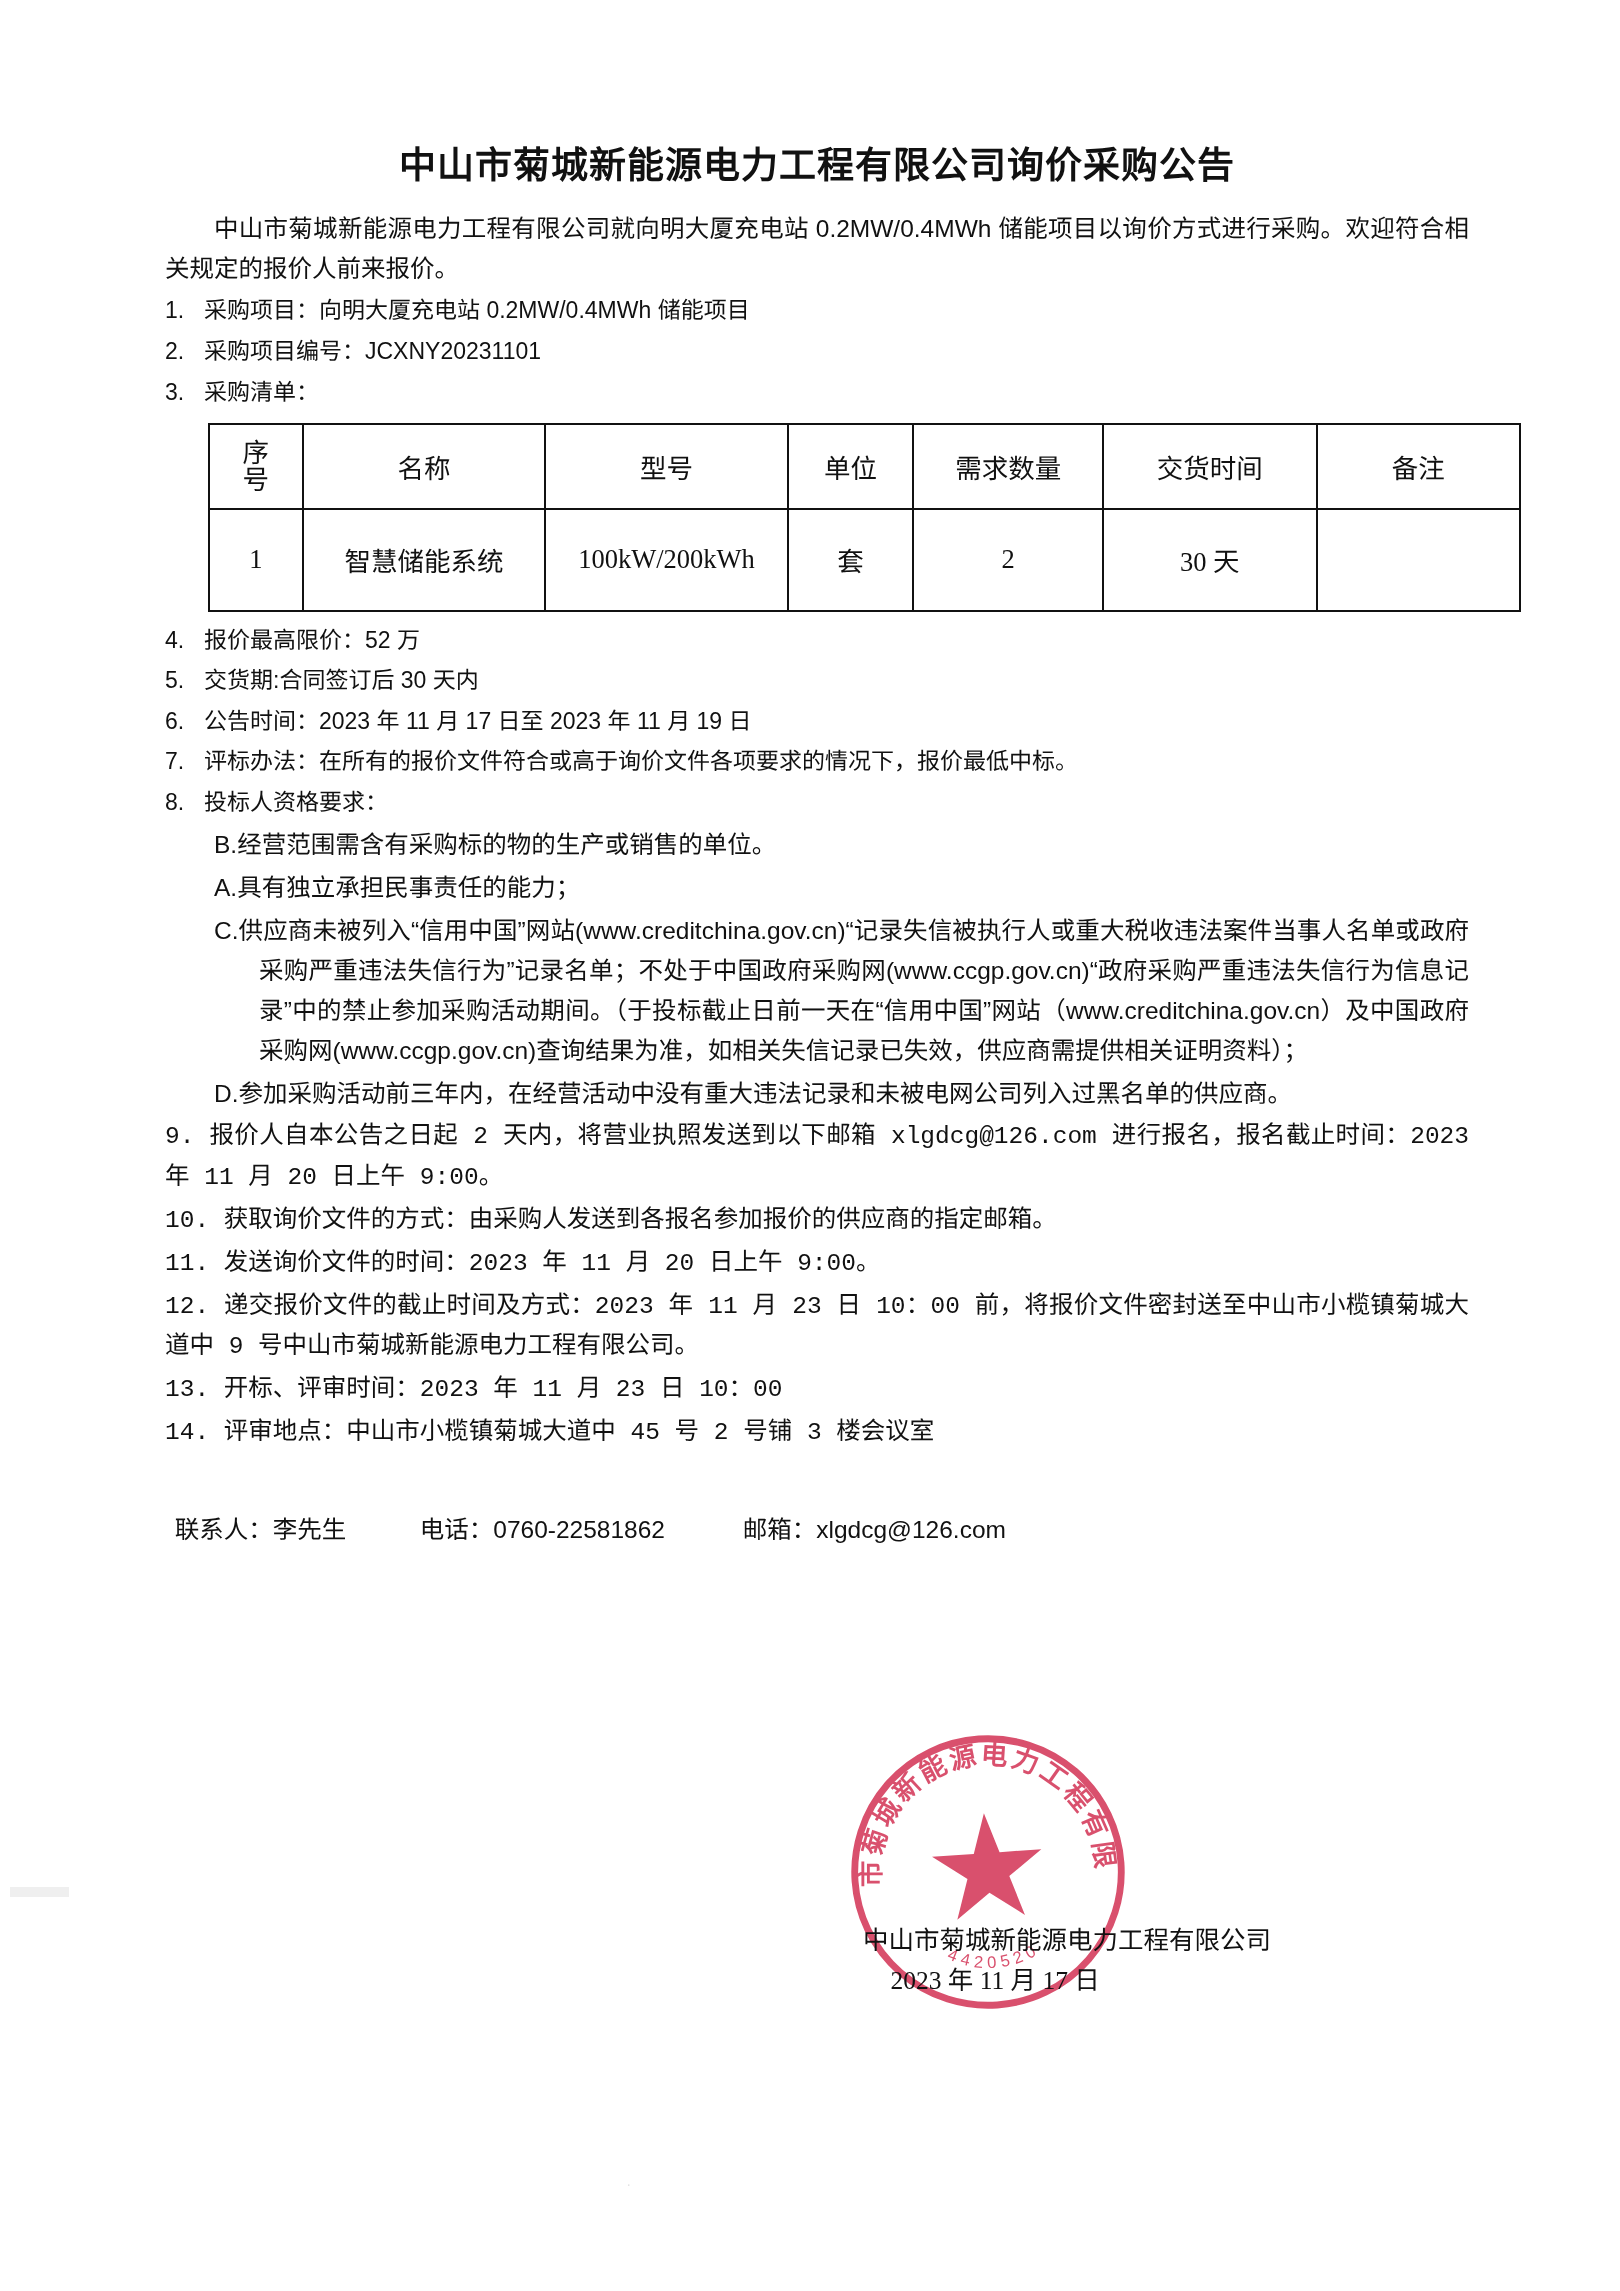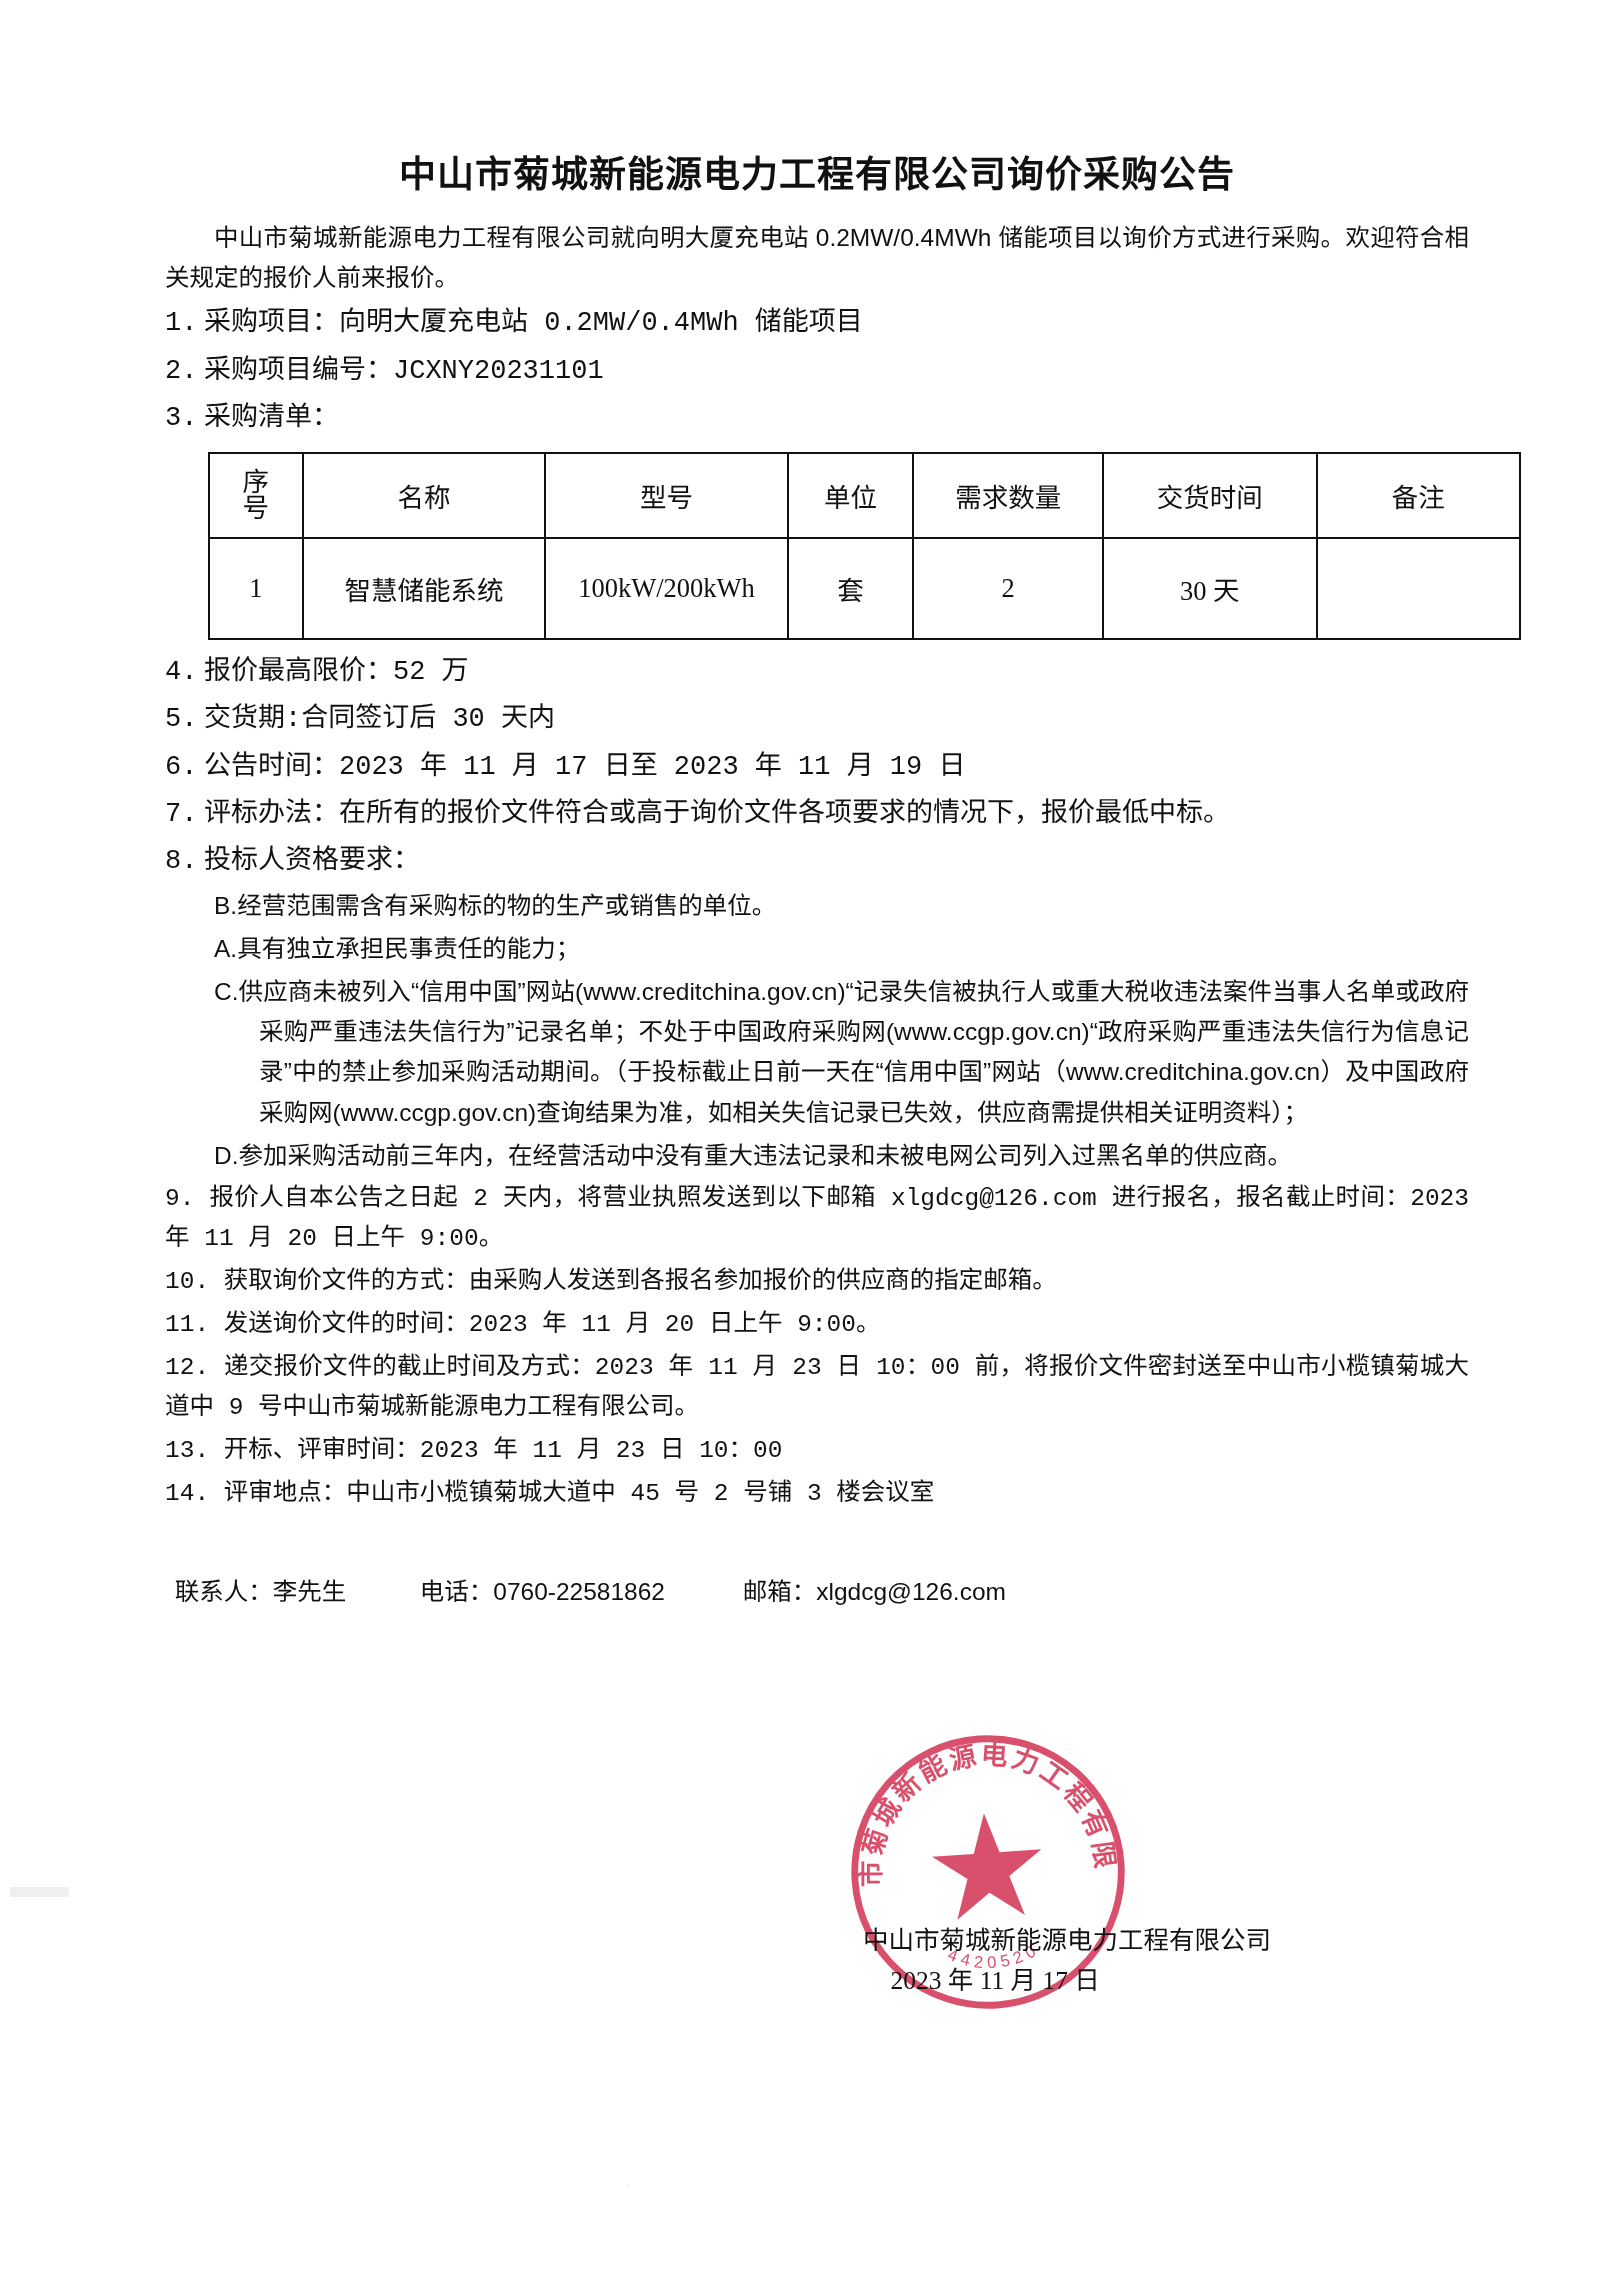--- a/index.html
+++ b/index.html
@@ -14,21 +14,21 @@
     height: 2292px;
     margin: 0 auto;
     background: #ffffff;
     font-family: "Liberation Serif", "DejaVu Serif", serif;
     color: #111111;
     overflow: hidden;
   }
   .content {
     position: absolute;
     left: 165px;
-    top: 147px;
+    top: 138px;
     width: 1304px;
   }
   .doc-title {
     text-align: center;
     font-size: 37px;
     font-weight: bold;
     letter-spacing: 1px;
     line-height: 1.5;
     margin: 0 0 15.7px 0;
     font-family: "Liberation Sans", "DejaVu Sans", sans-serif;
@@ -37,27 +37,27 @@
     font-size: 24.5px;
     line-height: 1.62;
     margin: 0 0 3.9px 0;
     text-align: justify;
     font-family: "Liberation Sans", "DejaVu Sans", sans-serif;
   }
   .para.indent {
     text-indent: 49px;
   }
   .numbered {
-    font-size: 27px;
+    font-size: 23px;
     line-height: 1.64;
     margin: 0 0 2.9px 0;
     padding-left: 45px;
     text-indent: -45px;
     text-align: justify;
-    font-family: Liberation Mono, monospace;
+    font-family: Liberation Sans, sans-serif;
   }
   .numbered .num {
     display: inline-block;
     width: 39px;
     text-indent: 0;
   }
   .sub-item {
     font-size: 24.5px;
     line-height: 1.64;
     margin: 0 0 2.9px 0;

